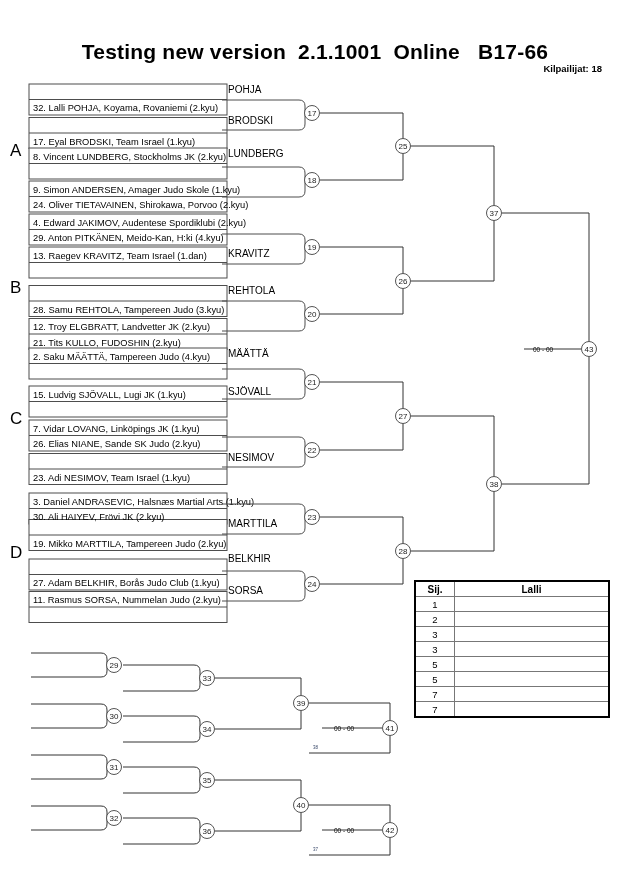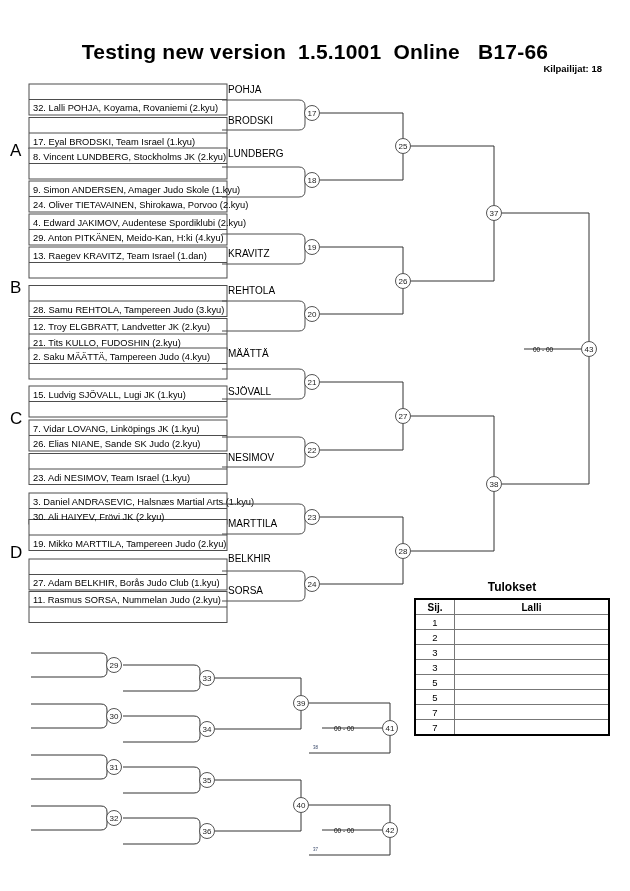--- a/index.html
+++ b/index.html
@@ -128,21 +128,21 @@
     width: 38px;
     text-align: center;
   }
   table.results td.col-name {
     text-align: left;
   }
 </style>
 </head>
 <body>
 
-<div id="page-title">Testing new version  1.5.1001  Online   B17-66</div>
+<div id="page-title">Testing new version  2.1.1001  Online   B17-66</div>
 <div id="competitors">Kilpailijat: 18</div>
 
 <svg class="bracket" id="bracket-svg" viewBox="0 0 630 891">
     <g>
       <rect x="29" y="84" width="198" height="31" class="box-rect"></rect>
       <line x1="29" y1="99.5" x2="227" y2="99.5" class="box-rect"></line>
     </g>
     <g>
       <rect x="29" y="117.5" width="198" height="31" class="box-rect"></rect>
       <line x1="29" y1="133" x2="227" y2="133" class="box-rect"></line>
@@ -381,21 +381,20 @@
       <circle cx="390" cy="728" r="7.5" class="node-circle"></circle>
       <text x="390" y="728.5" class="node-num">41</text>
     </g>
     <g>
       <circle cx="390" cy="830" r="7.5" class="node-circle"></circle>
       <text x="390" y="830.5" class="node-num">42</text>
     </g>
   </svg>
 
 <div id="results-panel">
-  <div id="results-title">Tulokset</div>
   <table class="results">
     <thead>
       <tr>
         <th class="col-rank">Sij.</th>
         <th class="col-name">Lalli</th>
       </tr>
     </thead>
     <tbody id="results-body">
         <tr>
           <td class="col-rank">1</td>

